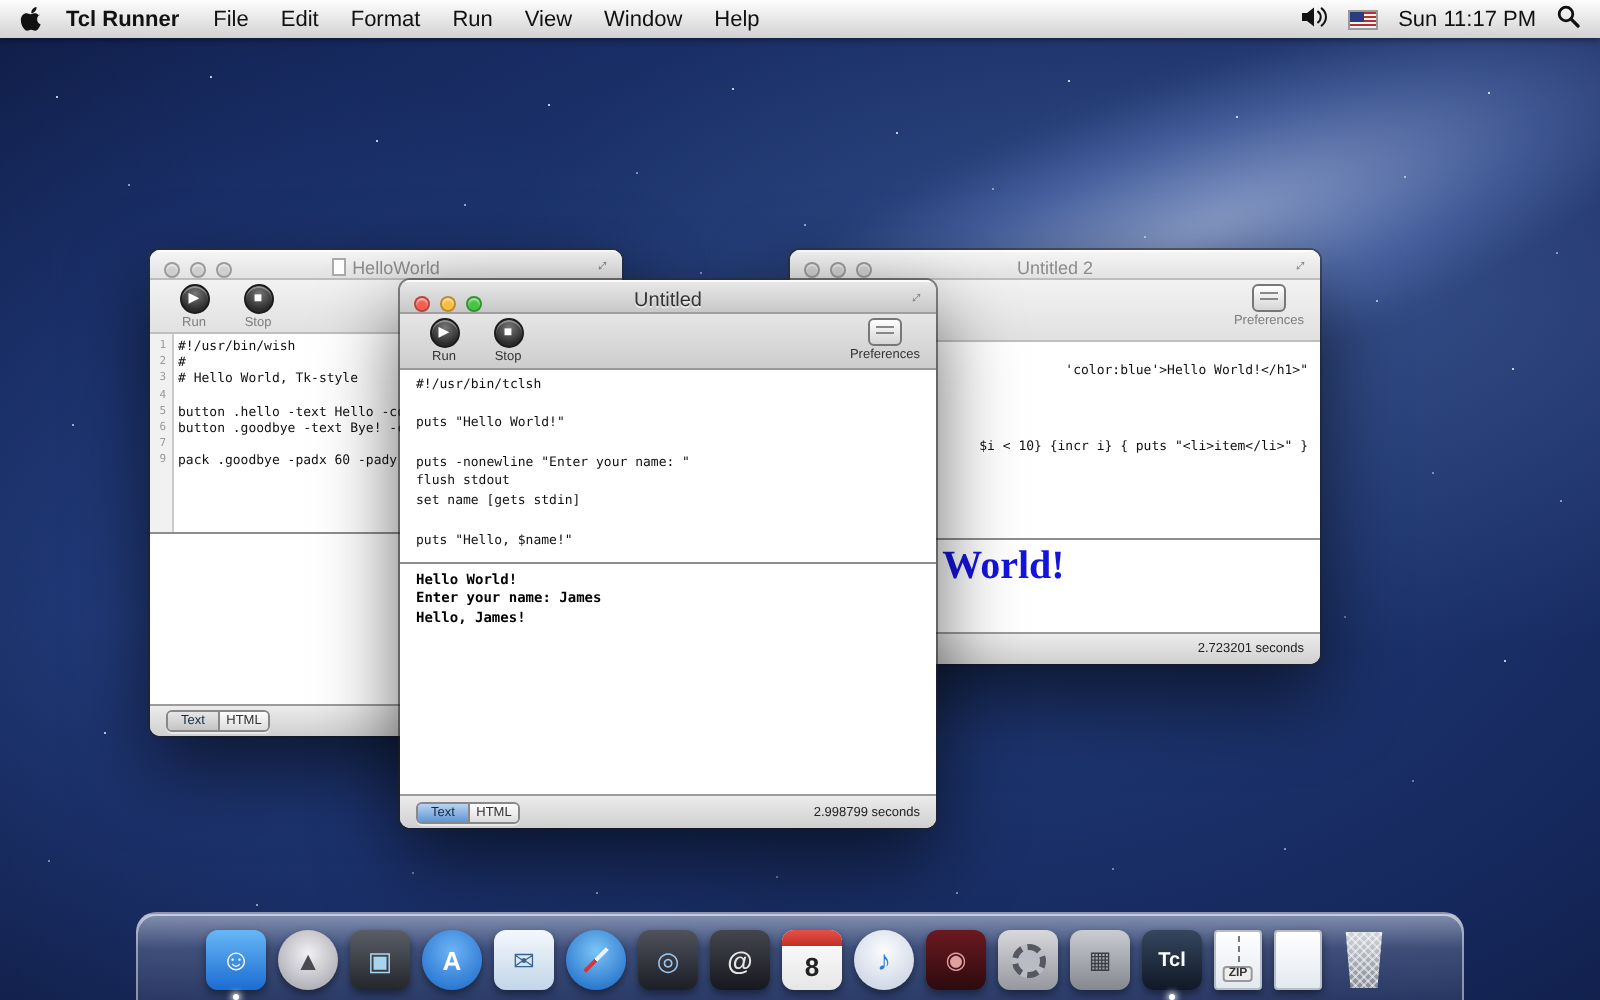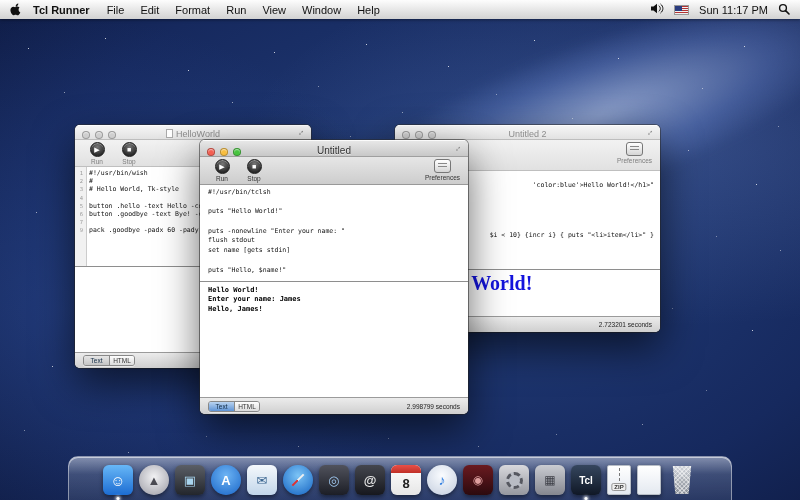--- a/index.html
+++ b/index.html
@@ -67,21 +67,21 @@
 .code{flex:none;background:#fff;border-bottom:1px solid #8e8e8e;font-family:"DejaVu Sans Mono",monospace;color:#111;overflow:hidden}
 .w-front .code{height:97px;font-size:6.5px;line-height:9.7px;padding:3px 0 0 8px}
 .w-front .code div{height:9.7px;white-space:pre}
 .w-hello .code{height:100px;font-size:6.5px;padding-top:2px;
  background:linear-gradient(to right,#f1f1f1 0,#f1f1f1 11px,#ccc 11px,#ccc 12px,#fff 12px)}
 .crow{display:flex;height:8.2px;line-height:8.2px}
 .ln{flex:none;width:10px;text-align:right;font-size:5.5px;color:#9a9a9a;padding-right:2px}
 .ct{padding-left:4px;white-space:pre}
 .w-u2 .code{height:99px;font-size:6.5px;line-height:9px;padding-top:10px}
 .frag{text-align:right;padding-right:6px;white-space:pre}
-.frag2{margin-top:41px}
+.frag2{margin-top:29px}
 .output{flex:1;background:#fff;font-family:"DejaVu Sans Mono",monospace;position:relative;overflow:hidden}
 .w-front .output{font-size:7px;font-weight:bold;line-height:9.3px;padding:4px 8px;color:#000}
 .w-front .output div{white-space:pre}
 .blueh1{position:absolute;left:26px;top:2px;font-family:"Liberation Serif",serif;font-weight:bold;font-size:20px;color:#1414dd;white-space:nowrap}
 .bottombar{flex:none;height:17px;background:linear-gradient(#ececec,#cfcfcf);border-top:1px solid #9b9b9b;
  display:flex;align-items:center;padding:0 8px;position:relative}
 .w-back .bottombar{height:16px}
 .segctl{display:flex;height:11px;border:1px solid #888;border-radius:3px;overflow:hidden;box-shadow:0 1px 0 rgba(255,255,255,.5)}
 .seg{width:25px;font-size:6.5px;display:flex;align-items:center;justify-content:center;
  background:linear-gradient(#fefefe,#dcdcdc);color:#333}

